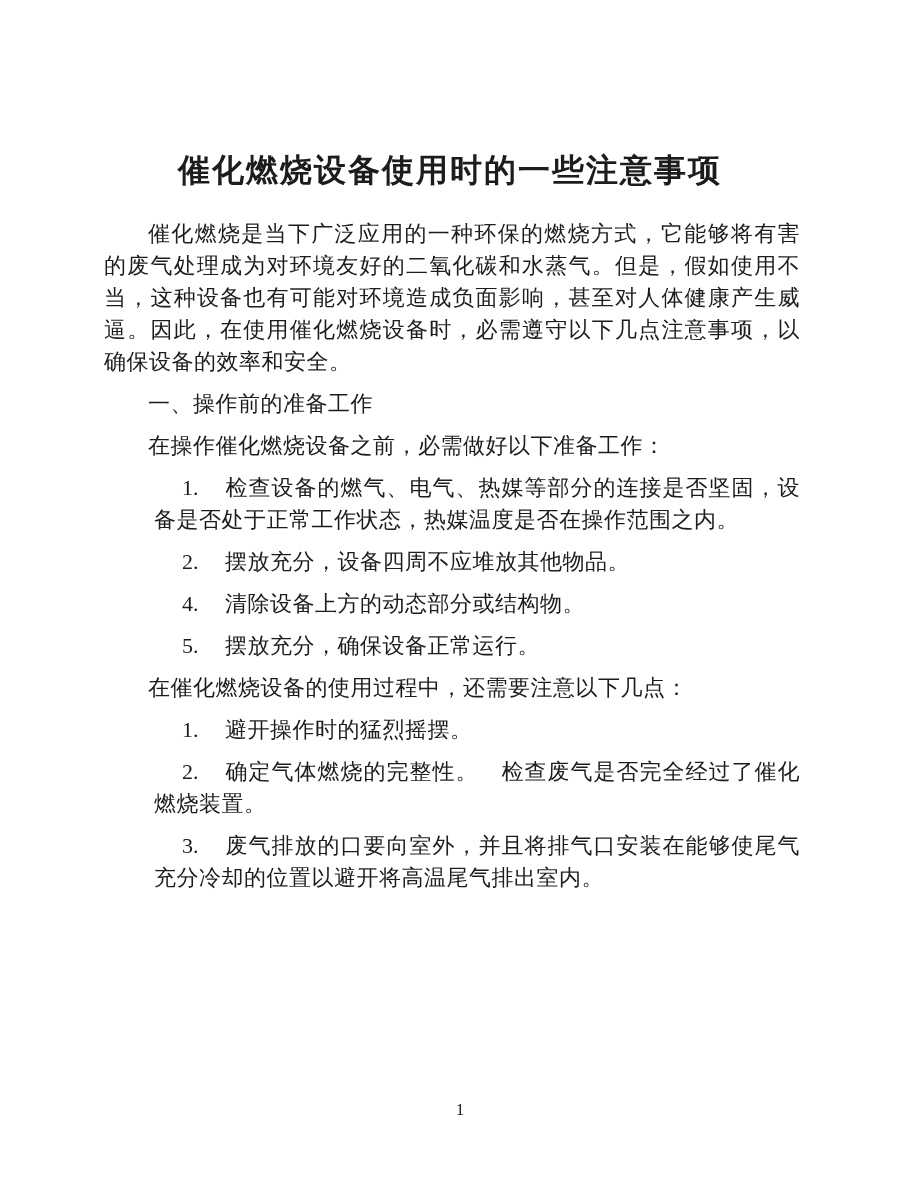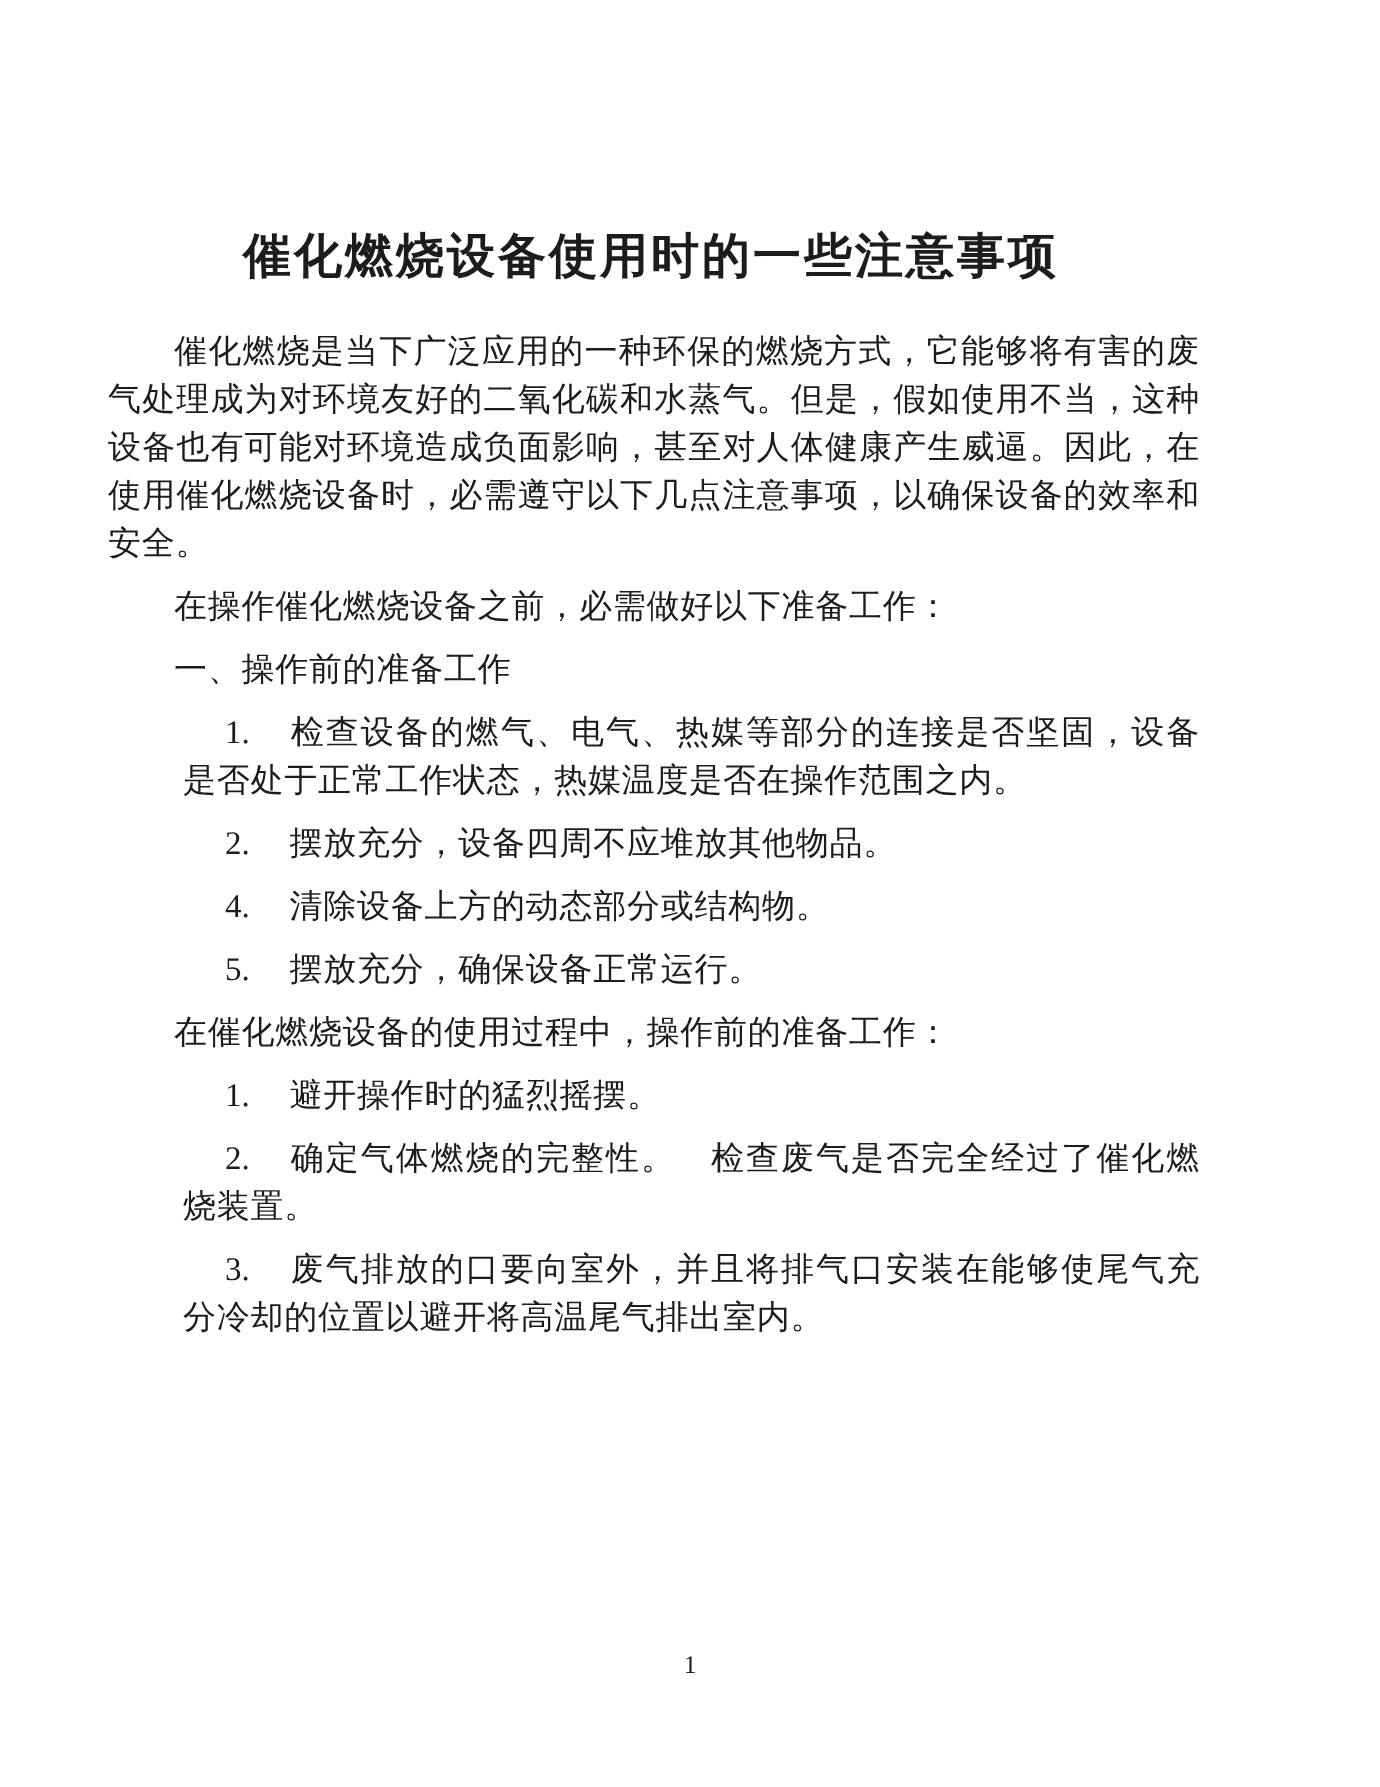--- a/index.html
+++ b/index.html
@@ -6,21 +6,21 @@
     margin: 0;
     padding: 0;
     background: #ffffff;
   }
   .page {
     position: relative;
     width: 920px;
     height: 1191px;
     box-sizing: border-box;
     background: #ffffff;
-    padding: 148px 120px 0 68px;
+    padding: 148px 120px 0 100px;
     font-family: "Liberation Serif", "DejaVu Serif", serif;
     color: #1c1c1c;
     overflow: hidden;
   }
   .doc-title {
     font-size: 32px;
     font-weight: bold;
     line-height: 44px;
     text-align: center;
     margin: 0 0 26px 0;
@@ -65,29 +65,29 @@
 </style>
 </head>
 <body>
 
 <div class="page">
 
   <h1 class="doc-title">催化燃烧设备使用时的一些注意事项</h1>
 
   <p class="body-text intro">催化燃烧是当下广泛应用的一种环保的燃烧方式，它能够将有害的废气处理成为对环境友好的二氧化碳和水蒸气。但是，假如使用不当，这种设备也有可能对环境造成负面影响，甚至对人体健康产生威逼。因此，在使用催化燃烧设备时，必需遵守以下几点注意事项，以确保设备的效率和安全。</p>
 
+  <p class="body-text sec-heading">一、操作前的准备工作</p>
   <p class="body-text sec-lead">在操作催化燃烧设备之前，必需做好以下准备工作：</p>
-  <p class="body-text sec-heading">一、操作前的准备工作</p>
 
   <p class="body-text li"><span class="num">1.</span><span>检查设备的燃气、电气、热媒等部分的连接是否坚固，设备是否处于正常工作状态，热媒温度是否在操作范围之内。</span></p>
   <p class="body-text li"><span class="num">2.</span><span>摆放充分，设备四周不应堆放其他物品。</span></p>
   <p class="body-text li"><span class="num">4.</span><span>清除设备上方的动态部分或结构物。</span></p>
   <p class="body-text li"><span class="num">5.</span><span>摆放充分，确保设备正常运行。</span></p>
 
-  <p class="body-text sec-lead">在催化燃烧设备的使用过程中，操作前的准备工作：</p>
+  <p class="body-text sec-lead">在催化燃烧设备的使用过程中，还需要注意以下几点：</p>
 
   <p class="body-text li"><span class="num">1.</span><span>避开操作时的猛烈摇摆。</span></p>
   <p class="body-text li"><span class="num">2.</span><span>确定气体燃烧的完整性。　检查废气是否完全经过了催化燃烧装置。</span></p>
   <p class="body-text li"><span class="num">3.</span><span>废气排放的口要向室外，并且将排气口安装在能够使尾气充分冷却的位置以避开将高温尾气排出室内。</span></p>
 
   <div class="page-number">1</div>
 
 </div>
 
 </body></html>

